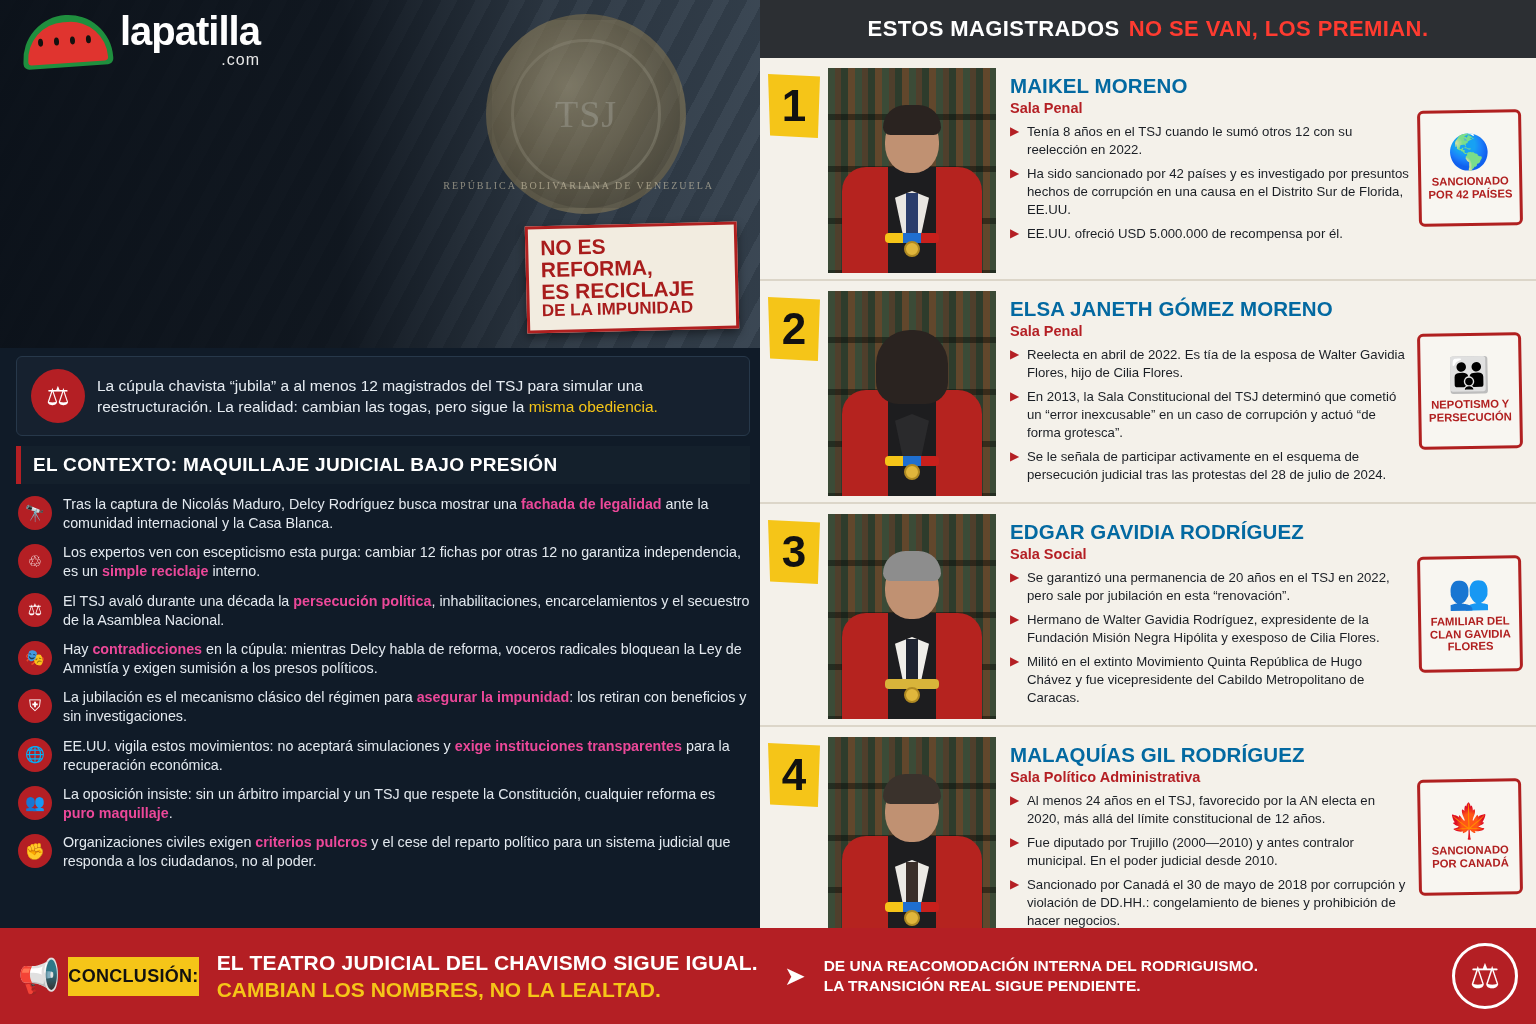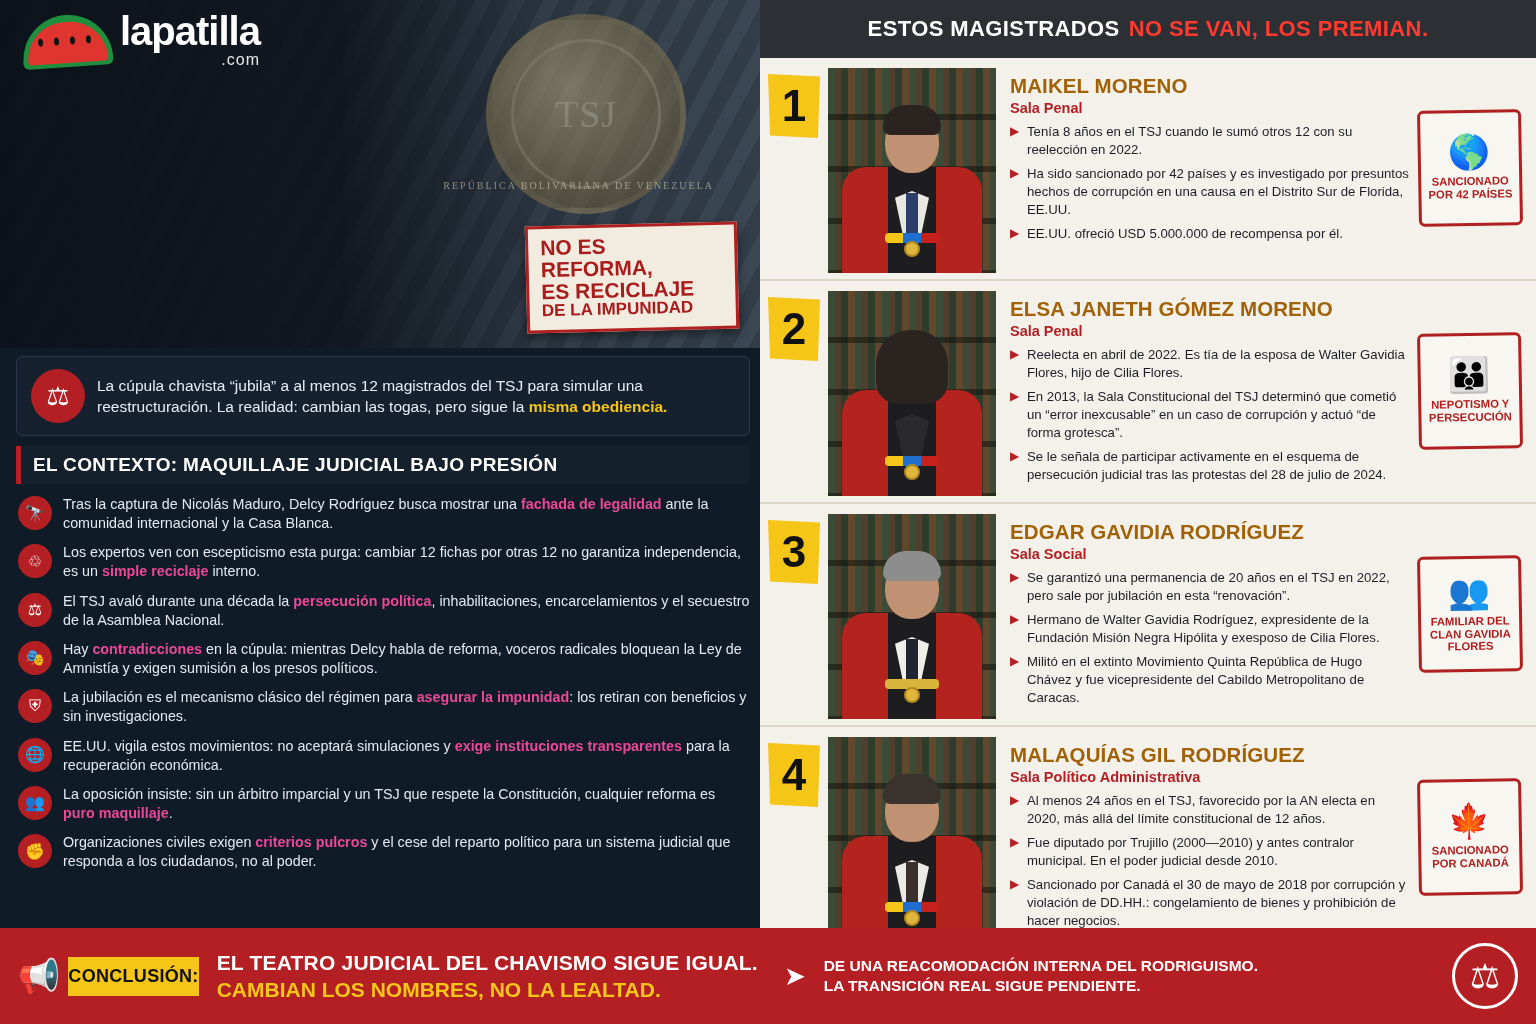--- a/index.html
+++ b/index.html
@@ -99,21 +99,21 @@
     margin: 8px 10px 0 16px; display: flex; gap: 12px; align-items: center;
     background: #16212f; border: 1px solid #27384a; border-radius: 6px;
     padding: 12px 14px;
   }
   .intro .badge {
     flex: 0 0 54px; height: 54px; border-radius: 50%;
     background: #b41f24; display: flex; align-items: center; justify-content: center;
     color: #fff; font-size: 26px;
   }
   .intro p { color: #e6ecf2; font-size: 15.5px; line-height: 1.38; }
-  .intro p .hl { color: #f5c518; font-weight: 700; }
+  .intro p .hl { color: #f5c518; font-weight: 400; }
 
   .ctx-head {
     margin: 10px 10px 0 16px;
     background: #14202c; border-left: 5px solid #b41f24;
     padding: 8px 12px; color: #fff; font-size: 19px; font-weight: 700;
     letter-spacing: .3px;
   }
   .ctx-list { margin: 6px 10px 0 16px; }
   .ctx-item { display: flex; gap: 11px; padding: 5px 0 5px 2px; align-items: flex-start; }
   .ctx-icon {
@@ -154,21 +154,21 @@
   .p-robe { position: absolute; left: 50%; transform: translateX(-50%); bottom: 0; width: 140px; height: 106px; }
   .p-robe .l, .p-robe .r { position: absolute; bottom: 0; width: 46px; height: 106px; background: #b5231f; }
   .p-robe .l { left: 0; border-radius: 24px 0 0 0; }
   .p-robe .r { right: 0; border-radius: 0 24px 0 0; }
   .p-shirt { position: absolute; left: 50%; transform: translateX(-50%); bottom: 40px; width: 34px; height: 42px; background: #e9e7e2; clip-path: polygon(50% 0,100% 16%,78% 100%,22% 100%,0 16%); }
   .p-tie { position: absolute; left: 50%; transform: translateX(-50%); bottom: 40px; width: 12px; height: 40px; background: #2a3d6b; }
   .p-sash { position: absolute; left: 50%; transform: translateX(-50%); bottom: 30px; width: 54px; height: 10px; background: linear-gradient(90deg,#f5c518 33%,#1f6fd0 33% 66%,#c8201c 66%); border-radius: 4px; }
   .p-medal { position: absolute; left: 50%; transform: translateX(-50%); bottom: 16px; width: 16px; height: 16px; border-radius: 50%; background: #e0b63c; border: 2px solid #b08a22; }
 
   .cinfo { flex: 1; padding: 6px 126px 0 14px; }
-  .cname { font-size: 20.5px; font-weight: 700; color: #a16207; letter-spacing: .1px; }
+  .cname { font-size: 20.5px; font-weight: 700; color: #0369a1; letter-spacing: .1px; }
   .csala { font-size: 14.5px; font-weight: 700; color: #b41f24; margin-top: 2px; }
   .bullets { margin-top: 7px; }
   .bullet { display: flex; gap: 7px; margin-bottom: 6px; }
   .bullet .arrow { color: #b41f24; font-size: 12px; line-height: 1.45; flex: 0 0 10px; }
   .bullet .btext { font-size: 13.2px; line-height: 1.36; color: #1b1f25; }
 
   .seal-badge {
     position: absolute; right: 14px; top: 52px; width: 104px; height: 116px;
     border: 3px solid #b02020; border-radius: 6px; color: #b02020;
     display: flex; flex-direction: column; align-items: center; justify-content: center;

